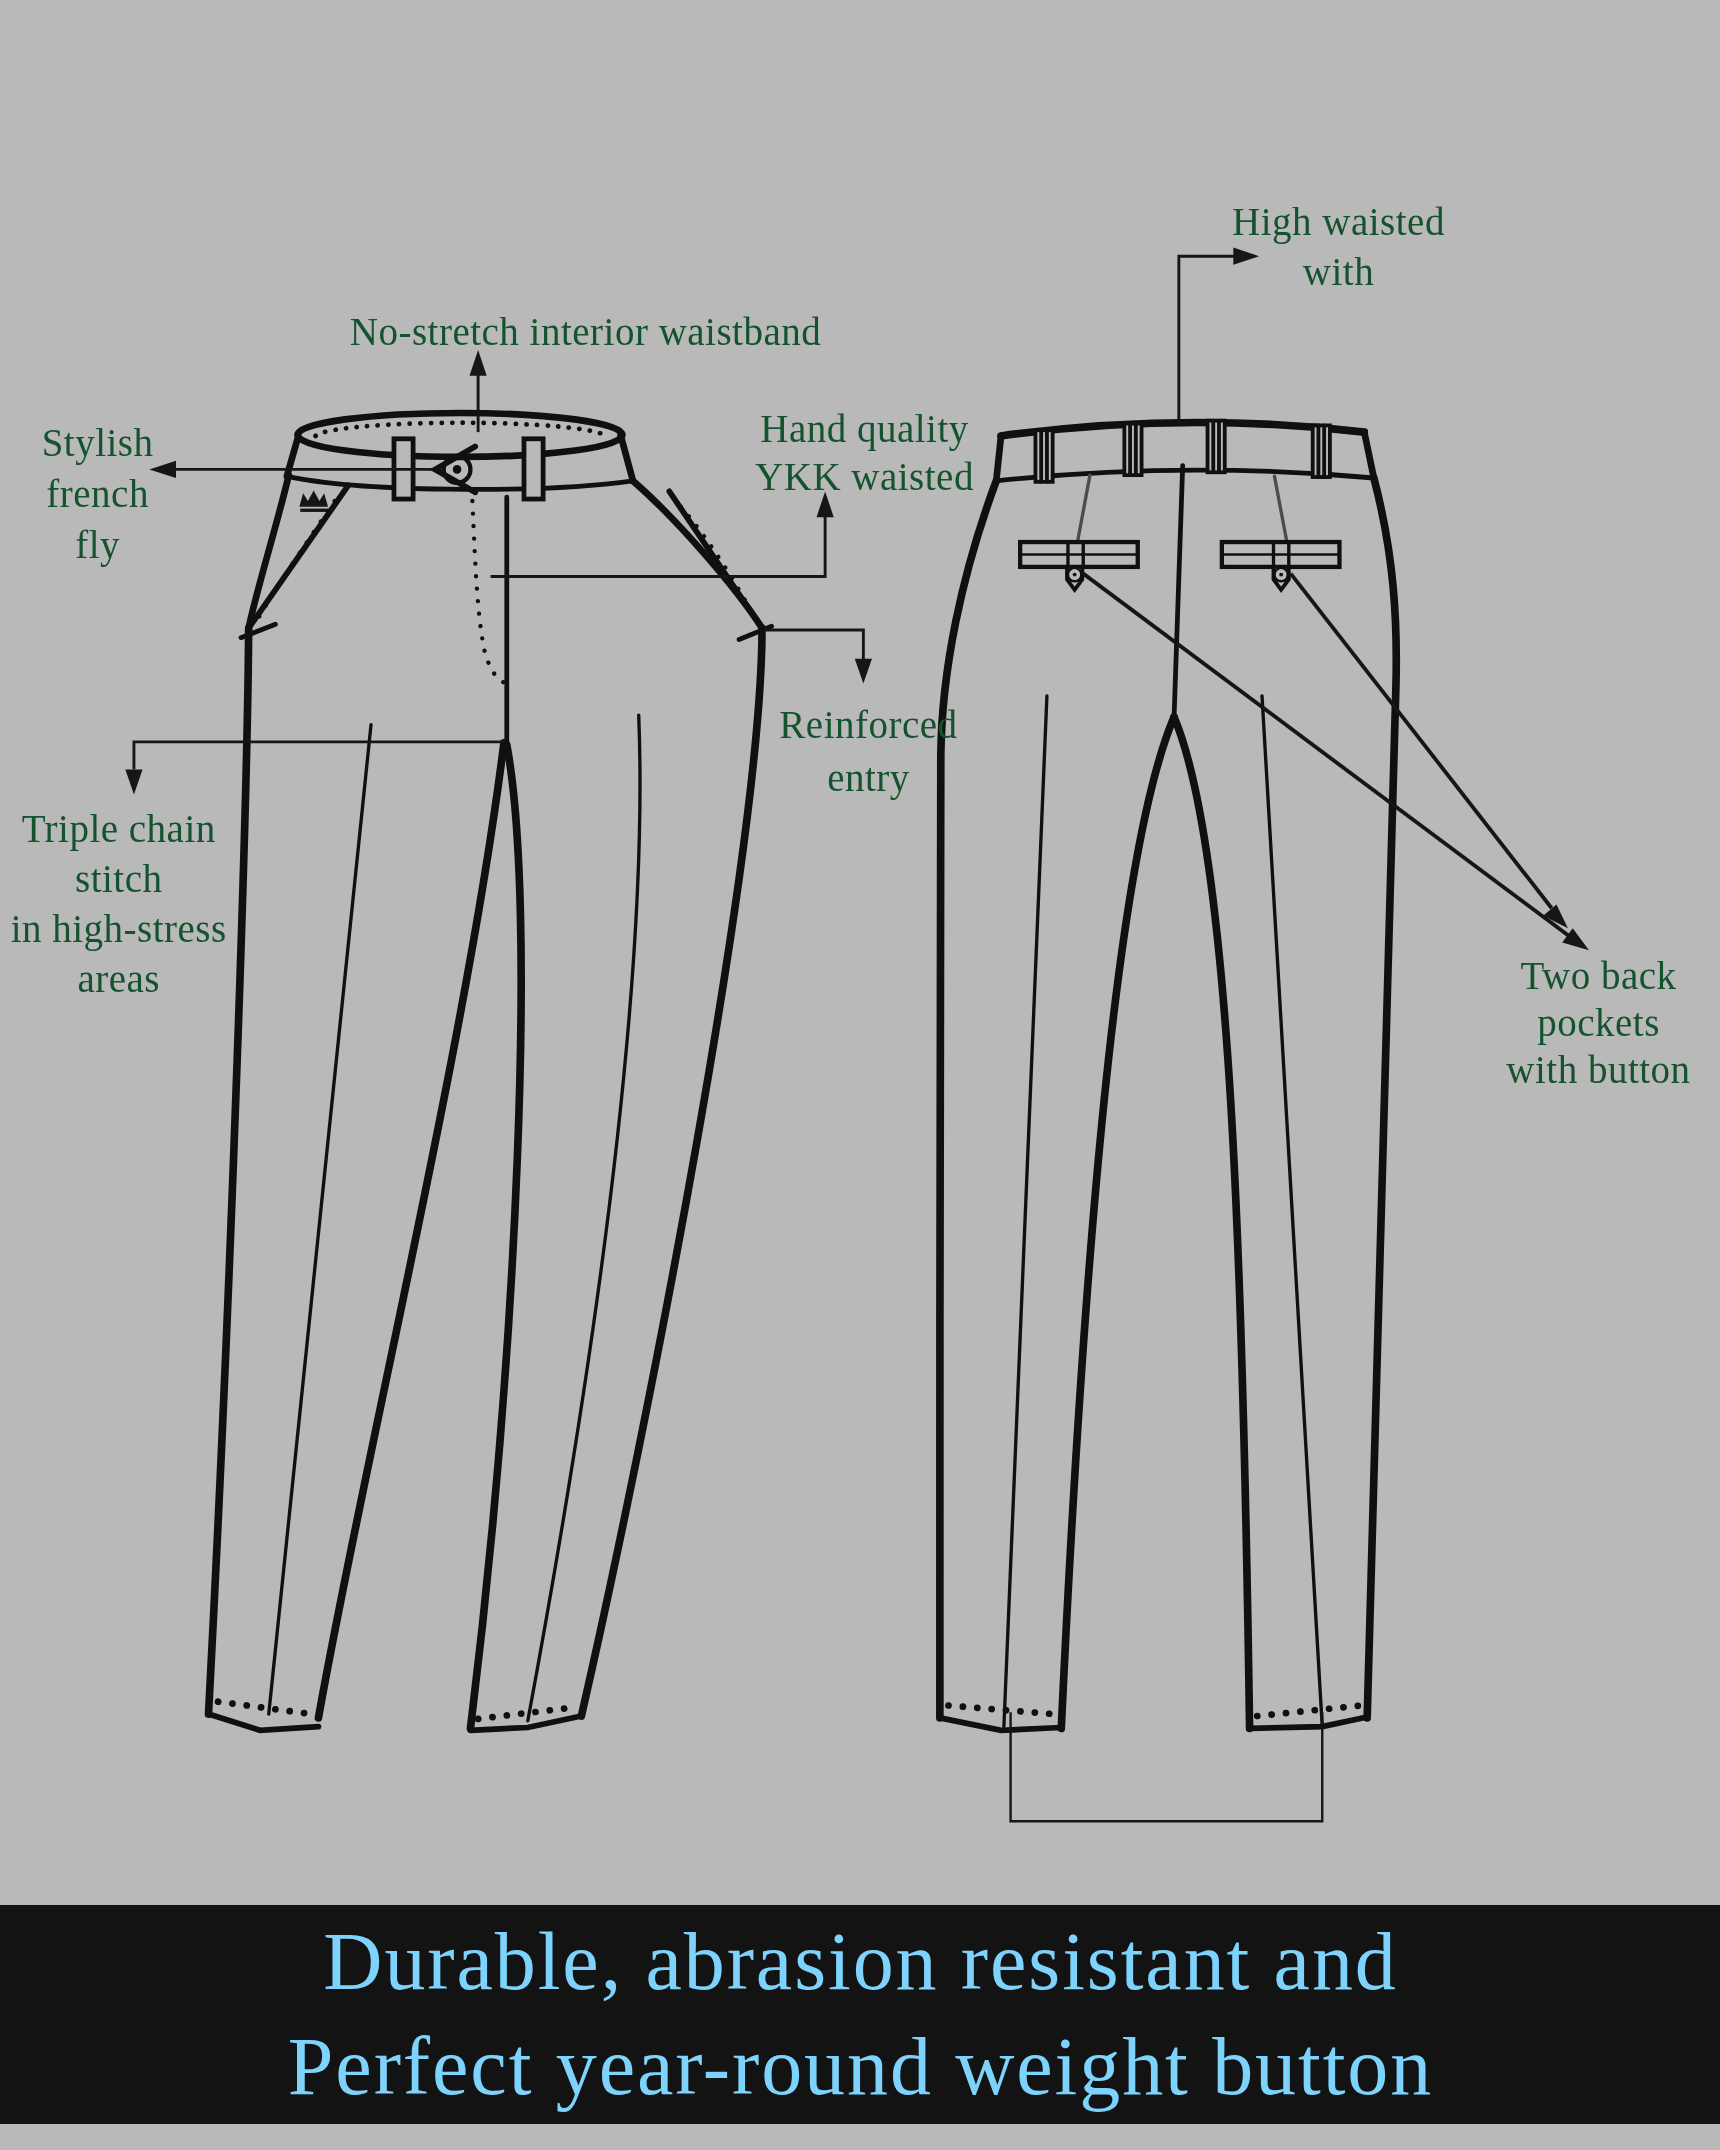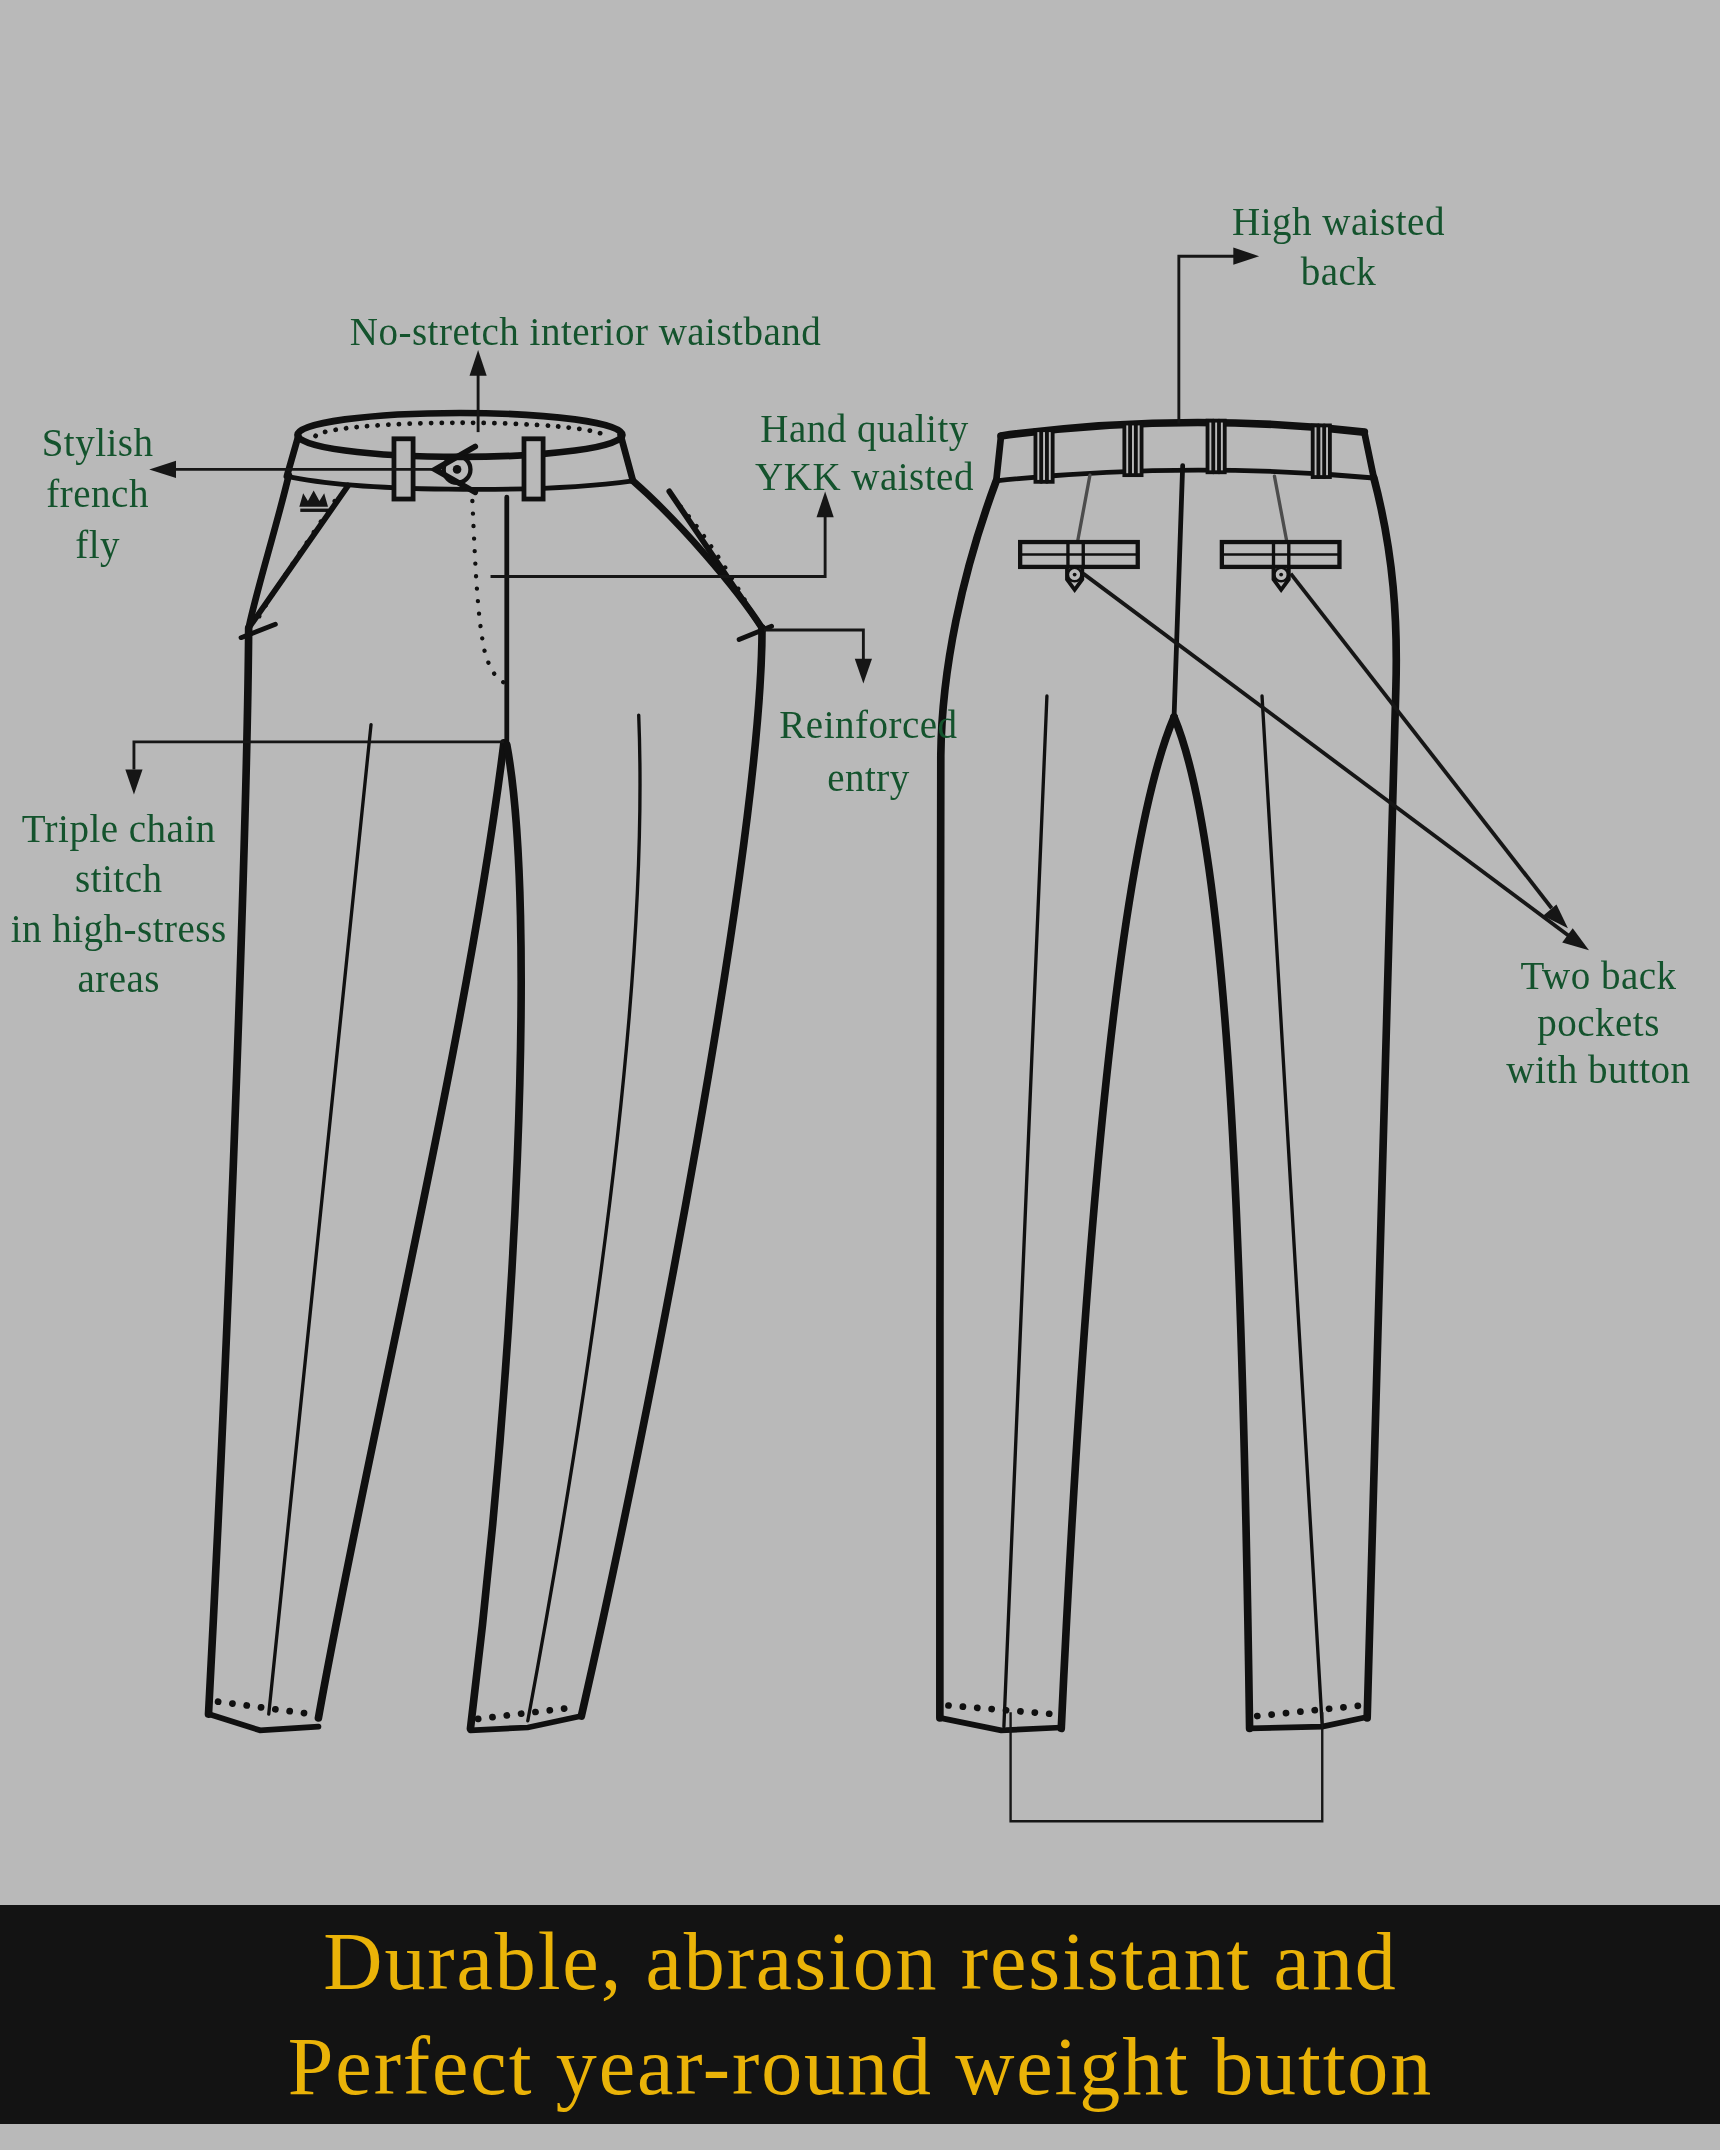--- a/index.html
+++ b/index.html
@@ -23,21 +23,21 @@
   .banner{
     position:absolute;
     left:0;top:1905px;
     width:1721px;height:219px;
     background:#131313;
     display:flex;flex-direction:column;
     align-items:center;justify-content:center;
     gap:13.4px;
   }
   .banner .line{
-    color:#eab308;
+    color:#7dd3fc;
     font-size:82px;
     line-height:92px;
     letter-spacing:1.9px;
     white-space:nowrap;
   }
 </style>
 </head>
 <body>
 
 <div class="canvas">
@@ -214,21 +214,21 @@
 
   <div class="callout" style="left:-3.8px;top:804px;width:245px;line-height:50px;">
     <div>Triple chain</div>
     <div>stitch</div>
     <div>in high-stress</div>
     <div>areas</div>
   </div>
 
   <div class="callout" style="left:1193px;top:197px;width:291px;line-height:50px;">
     <div>High waisted</div>
-    <div>back</div>
+    <div>with</div>
   </div>
 
   <div class="callout" style="left:1453px;top:952px;width:291px;line-height:47px;">
     <div>Two back</div>
     <div>pockets</div>
     <div>with button</div>
   </div>
 
 
   <div class="banner">

